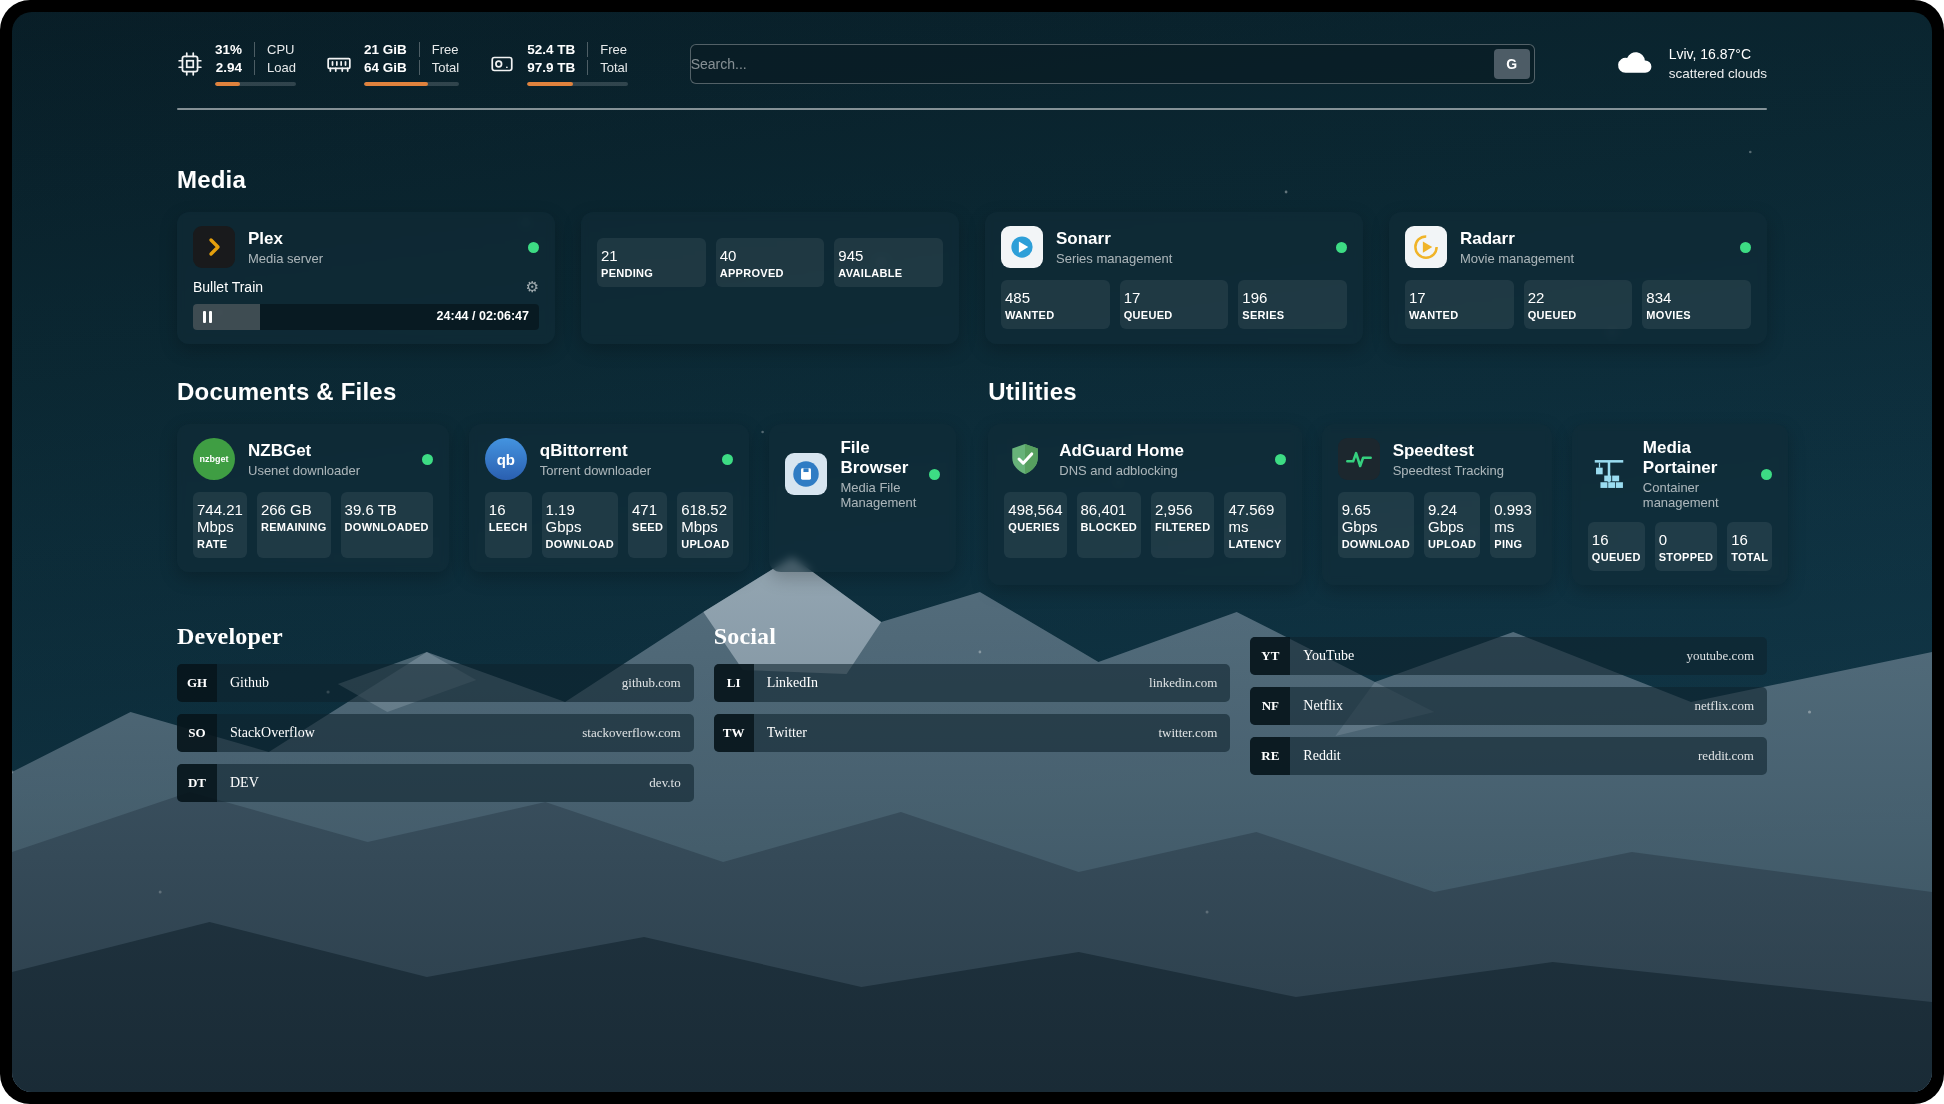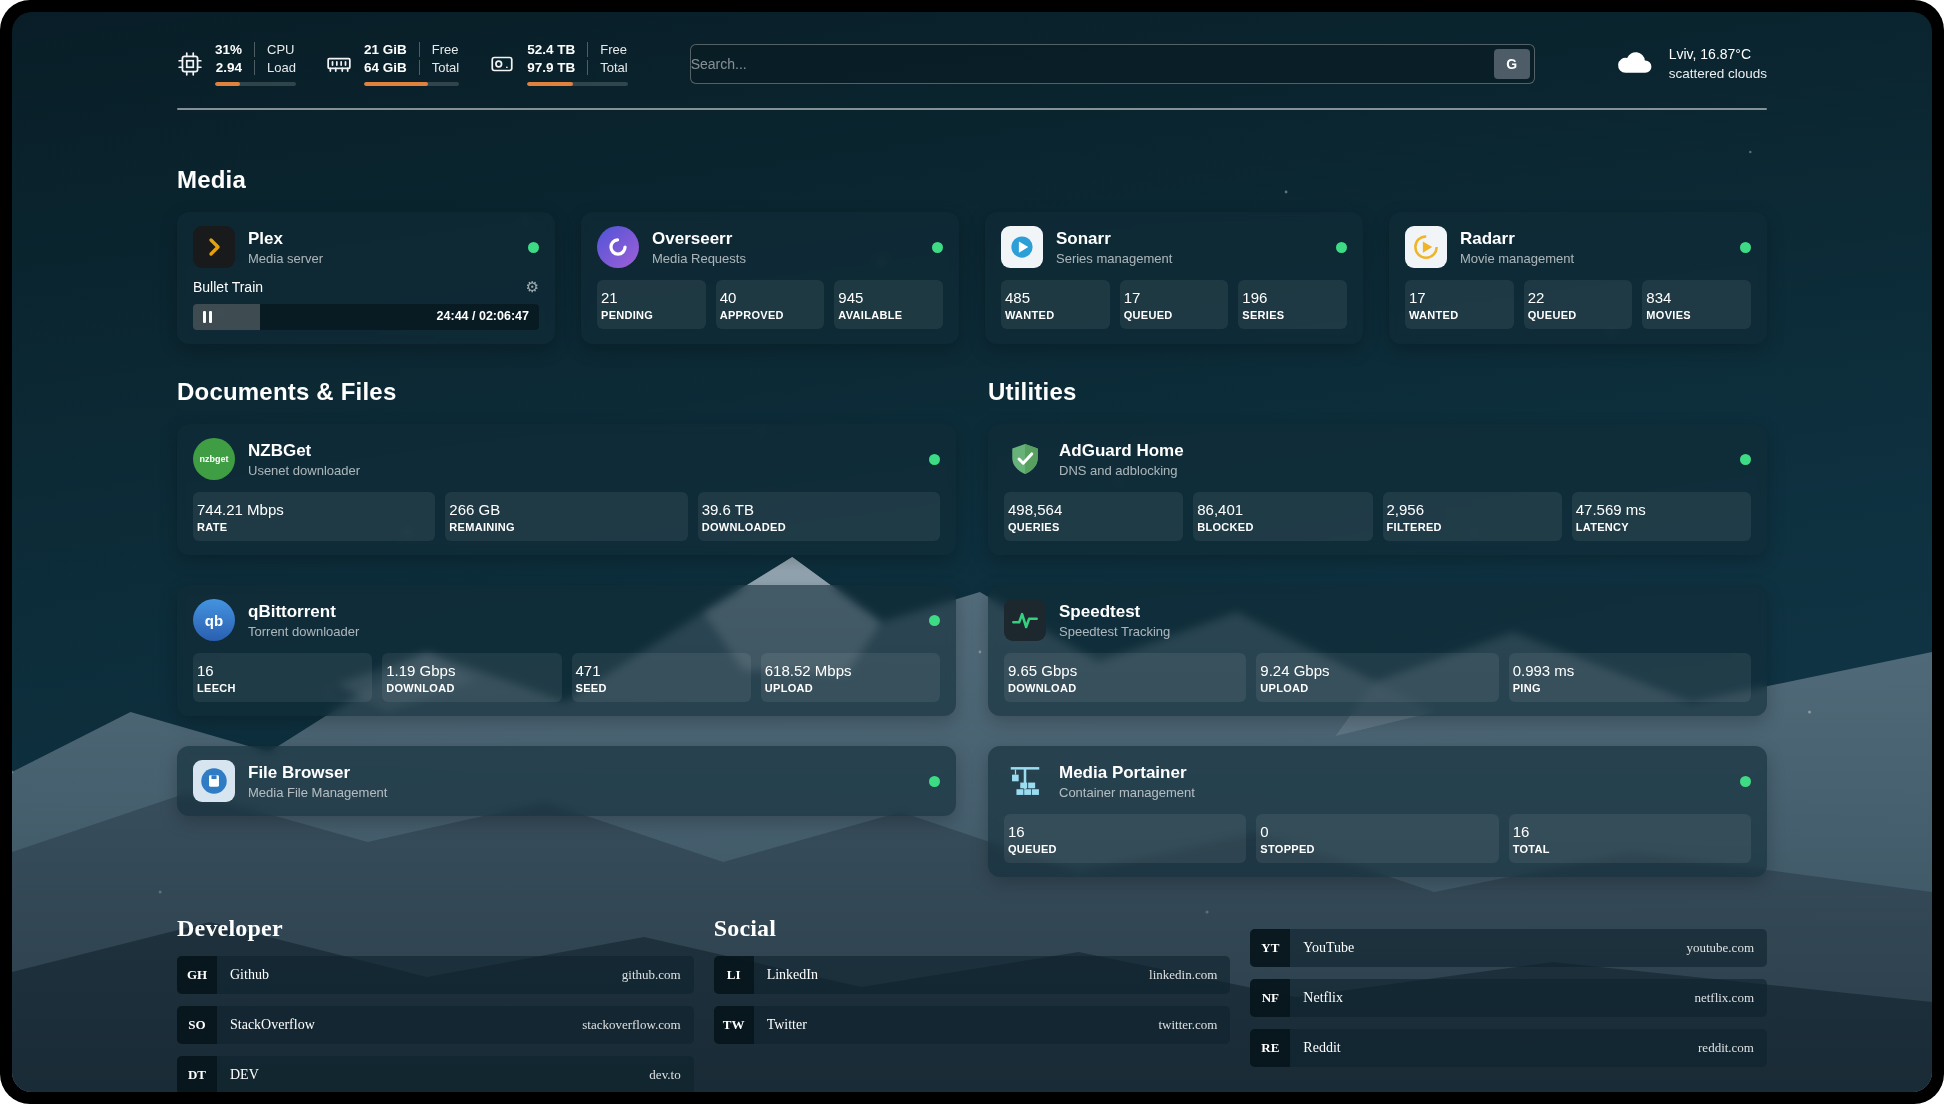--- a/index.html
+++ b/index.html
@@ -33,21 +33,21 @@
   .weather { display:flex; align-items:center; gap:12px; }
   .weather-txt { font-size:14px; line-height:1.45; }
   .weather-line2 { font-size:13.5px; color:rgba(255,255,255,.92); }
   .divider { height:2px; background:rgba(255,255,255,.5); border-radius:1px; margin-top:22px; }
 
   
   .section-title { font-size:24px; font-weight:600; letter-spacing:.2px; }
   .media-section { margin-top:56px; }
   .cards-4 { display:grid; grid-template-columns:repeat(4,1fr); gap:26px; margin-top:18px; }
   .two-col { display:grid; grid-template-columns:1fr 1fr; gap:32px; margin-top:34px; }
-  .stack { display:flex; flex-direction:column; gap:30px; margin-top:18px; }
+  .stack { display:flex; flex-direction:row; gap:20px; margin-top:18px; }
   .card { background:rgba(16,43,55,.60); border-radius:12px; padding:14px 16px; box-shadow:0 6px 18px rgba(0,0,0,.22);
           backdrop-filter:blur(4px); cursor:pointer; }
   .card-head { display:flex; align-items:center; gap:13px; }
   .app-icon { width:42px; height:42px; border-radius:9px; display:flex; align-items:center; justify-content:center;
               flex:0 0 42px; font-weight:700; overflow:hidden; }
   .app-name { font-size:17px; font-weight:600; }
   .app-desc { font-size:13px; color:rgba(255,255,255,.65); margin-top:2px; }
   .dot { margin-left:auto; width:11px; height:11px; border-radius:50%; background:#3ddc84; flex:0 0 11px; }
   .stats { display:flex; gap:10px; margin-top:12px; }
   .stat { flex:1; background:rgba(255,255,255,.07); border-radius:6px; padding:9px 4px 8px; }
@@ -222,32 +222,20 @@
               <div class="player-fill" style="width: 19.5%;"></div>
               <span class="pause">
                   <i></i>
                   <i></i>
                 </span>
               <span class="ptime">24:44 / 02:06:47</span>
             </div>
           </div>
 
           <div class="card">
-            <div class="card-head">
-              <span class="app-icon icon-overseerr">
-                <svg width="26" height="26" viewBox="0 0 24 24" fill="none" stroke="#fff" stroke-width="3" stroke-linecap="round">
-                  <circle cx="12" cy="12" r="6.5" stroke-dasharray="30 11"></circle>
-                </svg>
-              </span>
-              <div class="app-meta">
-                <div class="app-name">Overseerr</div>
-                <div class="app-desc">Media Requests</div>
-              </div>
-              <span class="dot"></span>
-            </div>
             <div class="stats">
               <div class="stat">
                 <div class="v">21</div>
                   <div class="l">PENDING</div>
               </div>
               <div class="stat">
                 <div class="v">40</div>
                   <div class="l">APPROVED</div>
               </div>
               <div class="stat">

